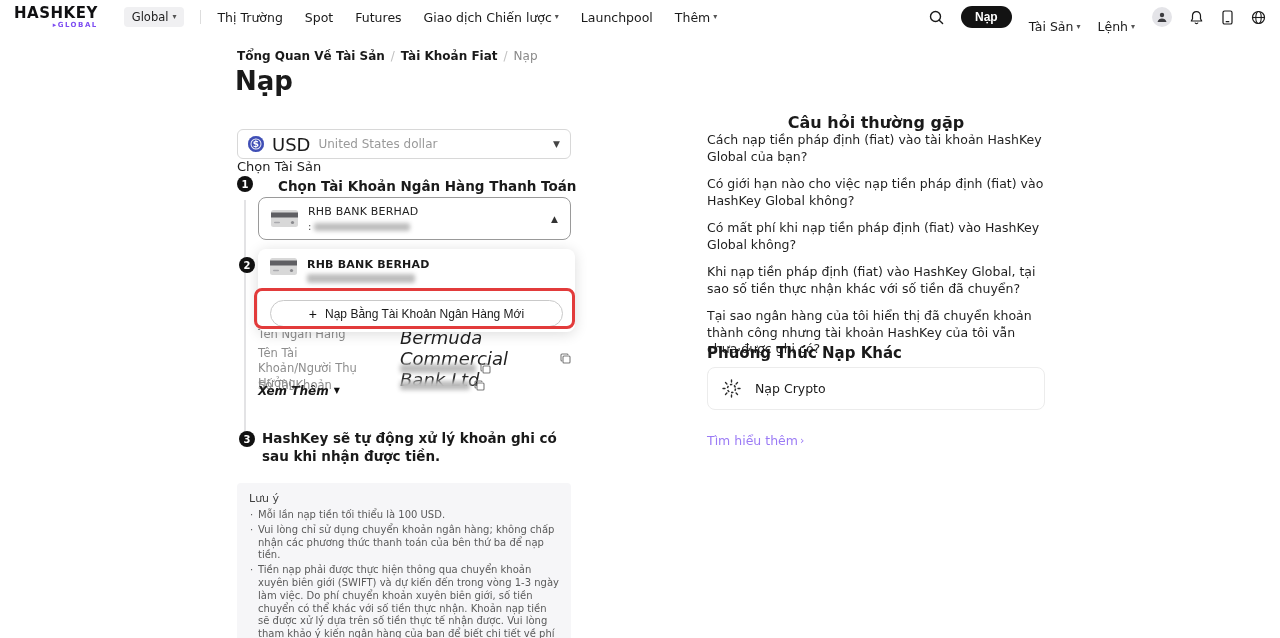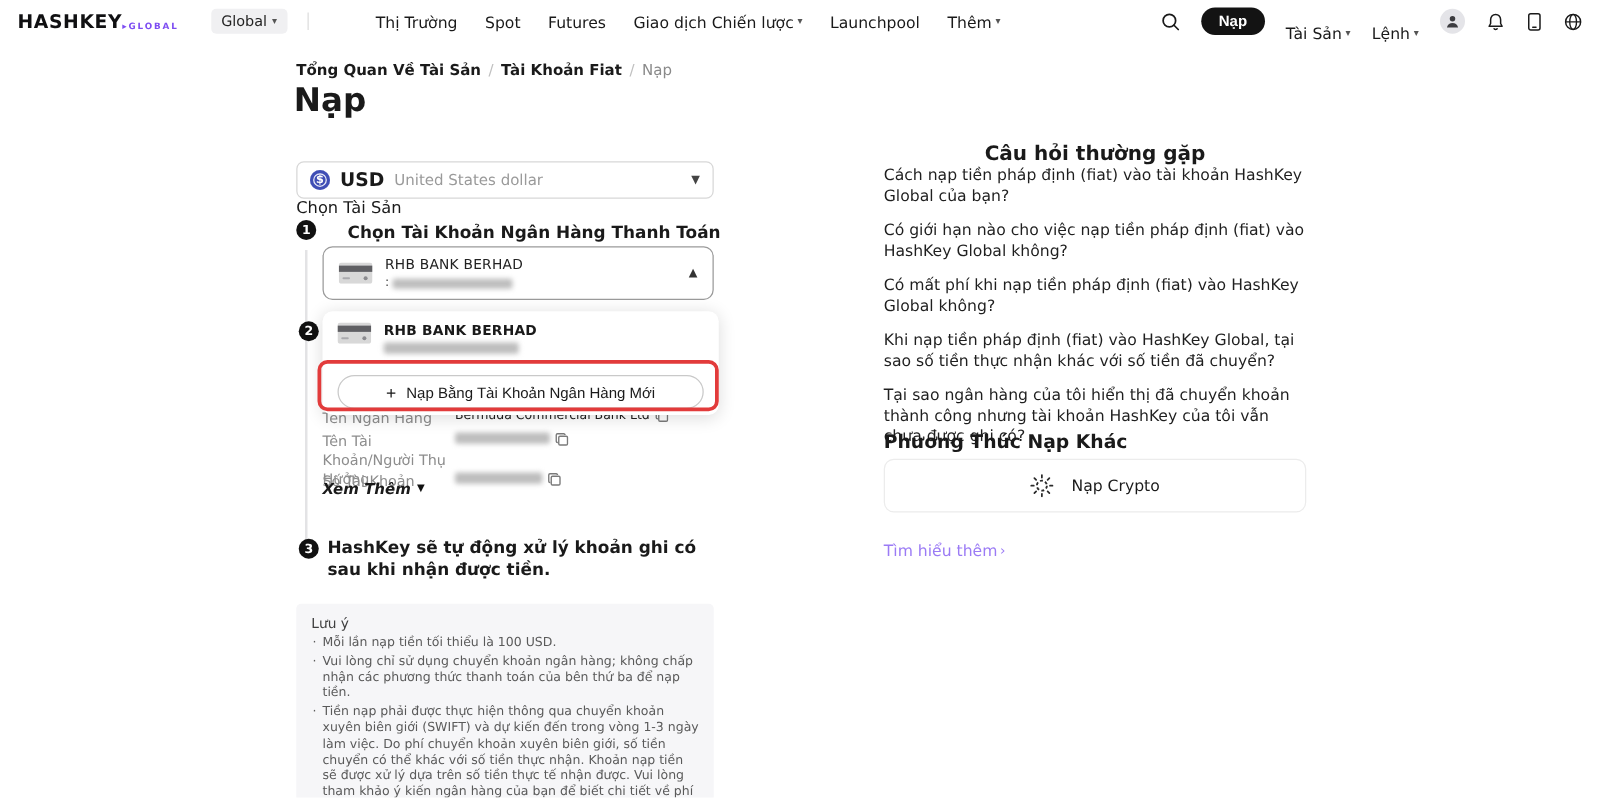--- a/index.html
+++ b/index.html
@@ -3,27 +3,27 @@
 <meta charset="utf-8">
 <style>
   * { margin:0; padding:0; box-sizing:border-box; }
   html,body { width:1280px; height:638px; overflow:hidden; background:#fff;
     font-family:"DejaVu Sans","Liberation Sans",sans-serif; color:#1a1a1a; }
   .page { position:relative; width:1280px; height:638px; }
 
   
   .hdr { position:absolute; top:0; left:0; width:1280px; height:34px;
     display:flex; align-items:center; padding:0 14px; background:#fff; }
-  .logo { display:flex; flex-direction:row; align-items:center; line-height:1; margin-right:26px; cursor:pointer; }
+  .logo { display:flex; flex-direction:column; align-items:center; line-height:1; margin-right:26px; cursor:pointer; }
   .logo-main { font-size:15px; font-weight:800; letter-spacing:.5px; color:#101012; }
   .logo-sub { font-size:7px; font-weight:700; letter-spacing:1.5px; color:#7d4df2; margin-top:1px; align-self:flex-end; }
   .region-pill { display:flex; align-items:center; gap:4px; background:#f0f0f2; border-radius:4px;
     padding:3px 8px; font-size:11.5px; color:#222; cursor:pointer; }
   .hdr-divider { width:1px; height:14px; background:#ddd; margin:0 16px; }
-  .nav { display:flex; align-items:center; gap:22px; font-size:12.5px;margin-left:38px; }
+  .nav { display:flex; align-items:center; gap:22px; font-size:12.5px; }
   .nav-item { display:flex; align-items:center; gap:3px; cursor:pointer; white-space:nowrap; }
   .caret { font-size:8px; color:#555; line-height:1; }
   .hdr-right { margin-left:auto; display:flex; align-items:center; gap:17px; }
   .btn-deposit { background:#131313; color:#fff; font-size:12px; font-weight:600;
     padding:4px 14px; border-radius:13px; border:none; cursor:pointer; }
   .hdr-menu { display:flex; align-items:center; gap:3px; font-size:12.5px; cursor:pointer; white-space:nowrap;margin-top:19px; }
   .avatar { width:20px; height:20px; border-radius:50%; background:#e4e4e8; display:flex;
     align-items:center; justify-content:center; cursor:pointer; }
   .icon-btn { display:flex; align-items:center; cursor:pointer; }
 
@@ -35,21 +35,21 @@
   .page-title { position:absolute; left:235px; top:66px; font-size:26px; font-weight:600; }
 
   
   .sec-label { position:absolute; left:237px; top:111px; font-size:13px; color:#1a1a1a;margin-top:48px; }
   .asset-select { position:absolute; left:237px; top:129px; width:334px; height:30px;
     border:1px solid #d8d8d8; border-radius:6px; display:flex; align-items:center;
     padding:0 10px; gap:8px; cursor:pointer; background:#fff; }
   .usd-coin { width:16px; height:16px; border-radius:50%; background:#3f4eb5; color:#fff;
     display:flex; align-items:center; justify-content:center; font-size:9px; font-weight:700;
     box-shadow:inset 0 0 0 2.5px #3f4eb5, inset 0 0 0 3.5px rgba(255,255,255,.9); }
-  .asset-sym { font-size:15px; font-weight:700; }
+  .asset-sym { font-size:18px; font-weight:400; }
   .asset-name { font-size:12px; color:#9a9a9a; }
   .asset-caret { margin-left:auto; font-size:9px; color:#444; }
 
   .step-badge { position:absolute; width:16px; height:16px; border-radius:50%; background:#111;
     color:#fff; font-size:10px; font-weight:700; display:flex; align-items:center; justify-content:center; z-index:5; }
   .step-title { position:absolute; font-size:13.5px; font-weight:700; line-height:1.35; }
   .vline { position:absolute; left:244px; top:200px; width:2px; height:232px; background:#e3e3e5; }
 
   .bank-select { position:absolute; left:258px; top:197px; width:313px; height:43px;
     border:1px solid #9a9a9a; border-radius:8px; background:#fff; display:flex;
@@ -65,23 +65,23 @@
     background:#fff; border-radius:8px; box-shadow:0 2px 14px rgba(0,0,0,.14); z-index:6; }
   .dd-option { display:flex; align-items:flex-start; gap:10px; padding:9px 12px 0 12px; cursor:pointer; }
   .dd-name { font-size:11px; font-weight:700; color:#1a1a1a; letter-spacing:.2px; }
   .dd-add-btn { position:absolute; left:12px; top:51px; width:293px; height:27px;
     border:1px solid #c9c9c9; border-radius:15px; background:#fff; display:flex;
     align-items:center; justify-content:center; gap:8px; font-size:12px; color:#1a1a1a; cursor:pointer; }
   .plus-glyph { font-size:14px; font-weight:400; color:#111; }
   .red-box { position:absolute; left:254px; top:288px; width:321px; height:41px;
     border:3px solid #e23b3b; border-radius:8px; z-index:8; pointer-events:none; }
 
-  .detail-row { position:absolute; display:flex; }
+  .detail-row { position:absolute; display:flex;gap:36px; }
   .detail-label { width:106px; font-size:11.5px; color:#8d8d8d; line-height:1.3; flex:none; }
-  .detail-value { font-size:10px; color:#1f1f1f; display:flex; gap:4px; }
+  .detail-value { font-size:18px; color:#1f1f1f; display:flex; align-items:center; gap:4px;font-style:italic; }
   .copy-icon { cursor:pointer; display:inline-flex; }
   .show-more { position:absolute; left:258px; top:384px; font-size:12px; font-weight:700;
     display:flex; align-items:center; gap:5px; cursor:pointer;font-style:italic; }
   .show-more .caret { font-size:8px; color:#111; }
 
   .notes { position:absolute; left:237px; top:483px; width:334px; height:200px;
     background:#f6f6f8; border-radius:4px; padding:9px 12px; }
   .notes-title { font-size:11px; color:#3f3f3f; margin-bottom:4px; }
   .notes-list { list-style:none; }
   .notes-list li { position:relative; font-size:10px; color:#5a5a5a; line-height:1.28;
@@ -90,21 +90,21 @@
 
   
   .faq { position:absolute; left:707px; top:113px; width:338px; }
   .faq-title { font-size:16px; font-weight:700; margin-bottom:0;text-align:center; }
   .faq-q { font-size:12.5px; color:#1f1f1f; line-height:1.32; margin-bottom:11px; cursor:pointer; }
   .faq-more { font-size:12.5px; color:#9b7bf5; cursor:pointer; display:inline-flex; align-items:center; gap:2px; margin-top:20px; }
   .faq-more .arr { font-size:11px; }
   .other-title { position:absolute; left:707px; top:344px; font-size:15px; font-weight:700; }
   .crypto-card { position:absolute; left:707px; top:367px; width:338px; height:43px;
     border:1px solid #ececec; border-radius:8px; display:flex; align-items:center;
-    gap:14px; padding:0 14px; cursor:pointer; background:#fff;justify-content:center; }
+    gap:14px; padding:0 14px; cursor:pointer; background:#fff; }
   .crypto-label { font-size:12.5px; color:#1a1a1a; }
 
   svg { display:block; }
 </style>
 </head>
 <body>
 
 <div class="page">
 
   <div class="hdr">

